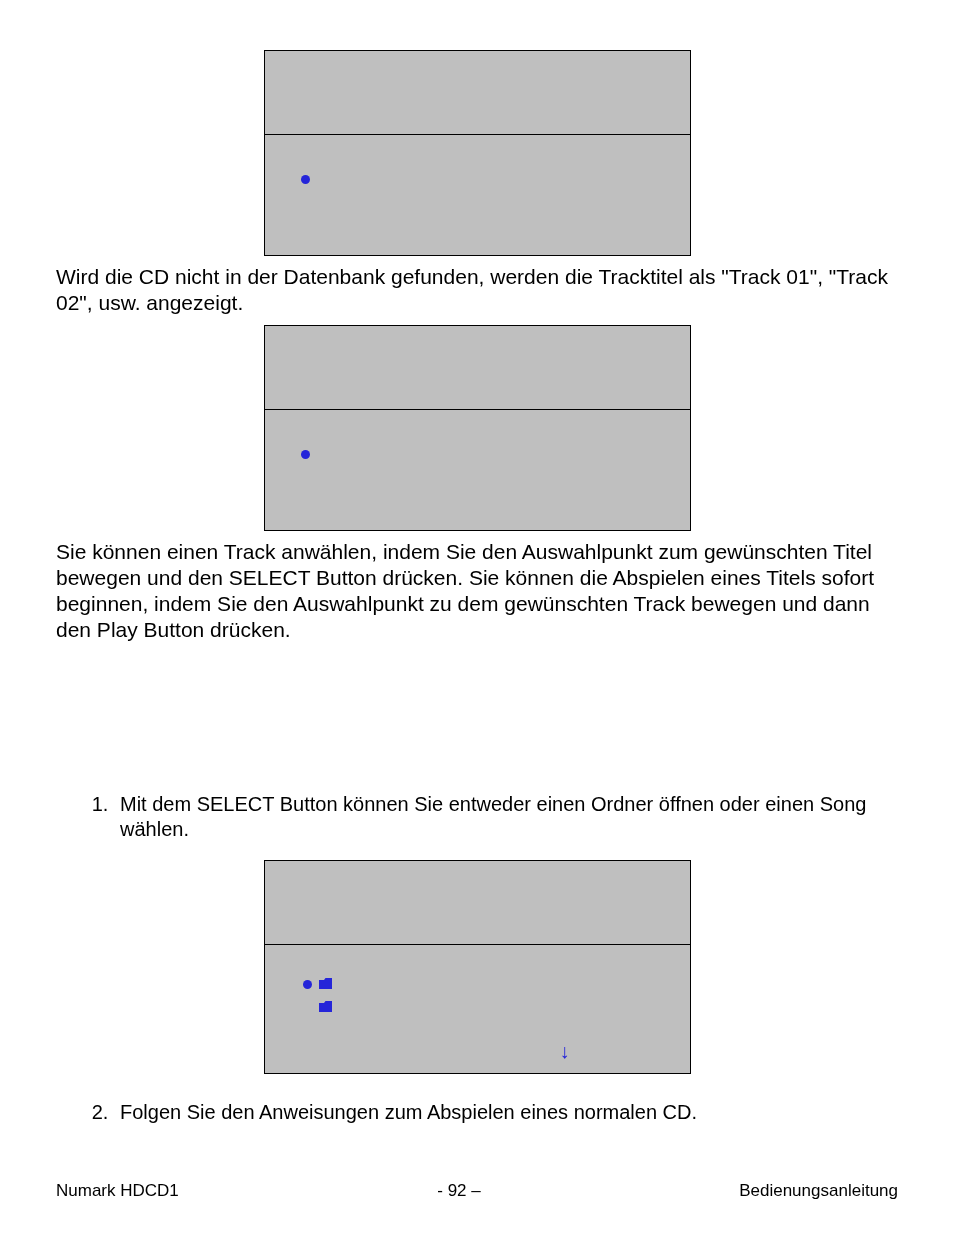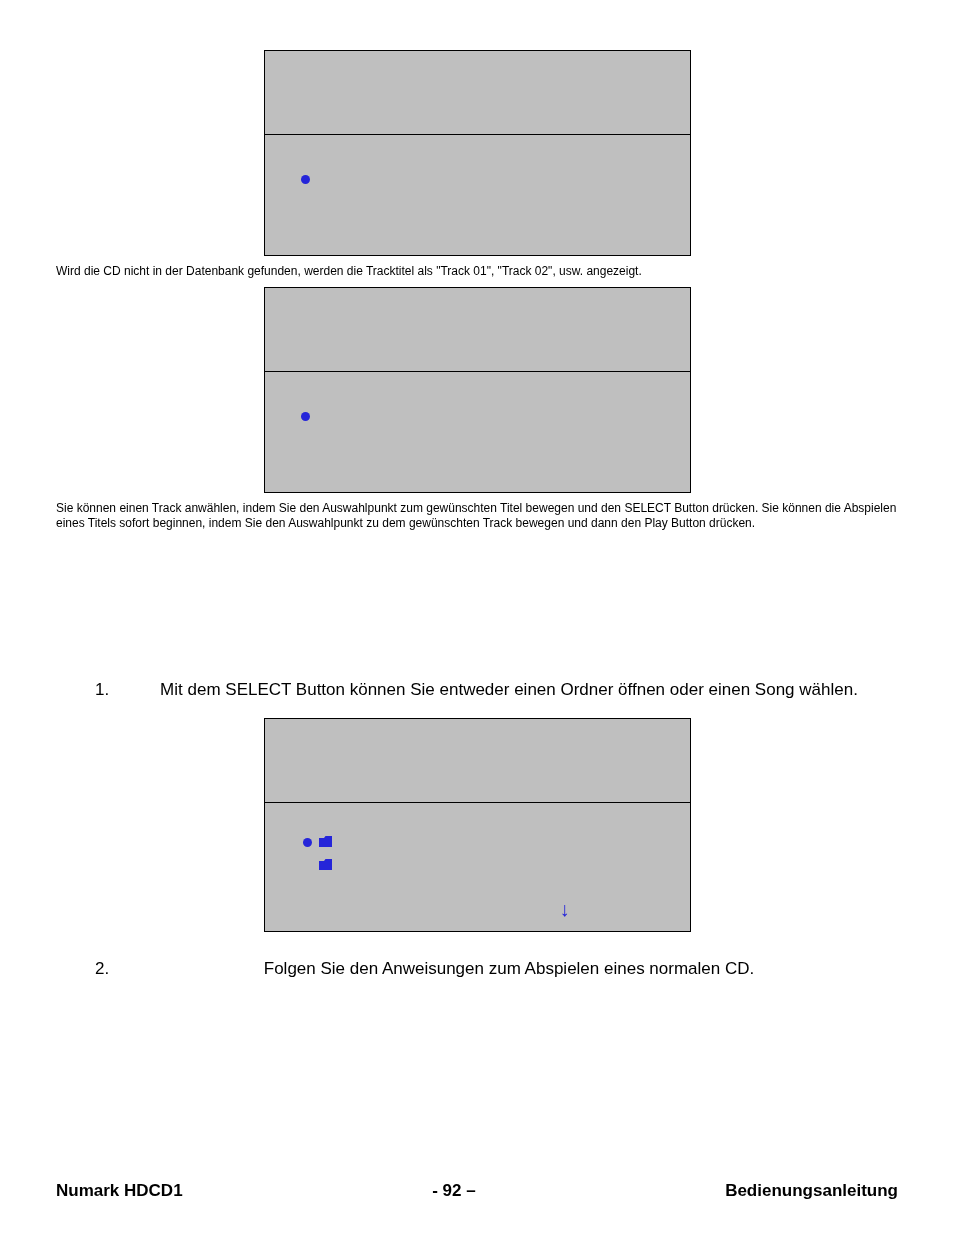--- a/index.html
+++ b/index.html
@@ -47,41 +47,39 @@
     height: 10px;
   }
   .folder-icon svg { display: block; }
   .down-arrow {
     position: absolute;
     color: #2525d9;
     font-size: 20px;
     font-weight: bold;
   }
   .para {
-    font-size: 12px;
+    font-size: 21px;
     line-height: 1.25;
     margin: 4px 0 8px 0;
   }
   .ol {
-    font-size: 17px;
+    font-size: 20px;
     line-height: 1.25;
     margin: 0 0 18px 0;
     padding-left: 58px;
-    text-align: center;
   }
   .ol li { padding-left: 6px; margin-bottom: 6px; }
   .footer {
     position: absolute;
     left: 56px;
     right: 56px;
     bottom: 34px;
     display: flex;
     justify-content: space-between;
     font-size: 17px;
-    font-weight: bold;
   }
   .gap-small { height: 10px; }
   .gap-med { height: 130px; }
 </style>
 </head>
 <body>
 
 <div class="page">
 
   <div class="display-box">

